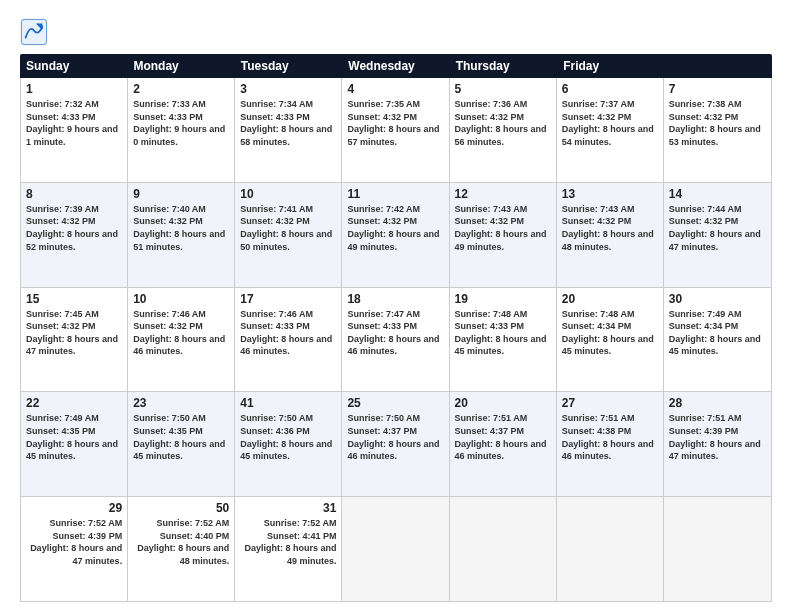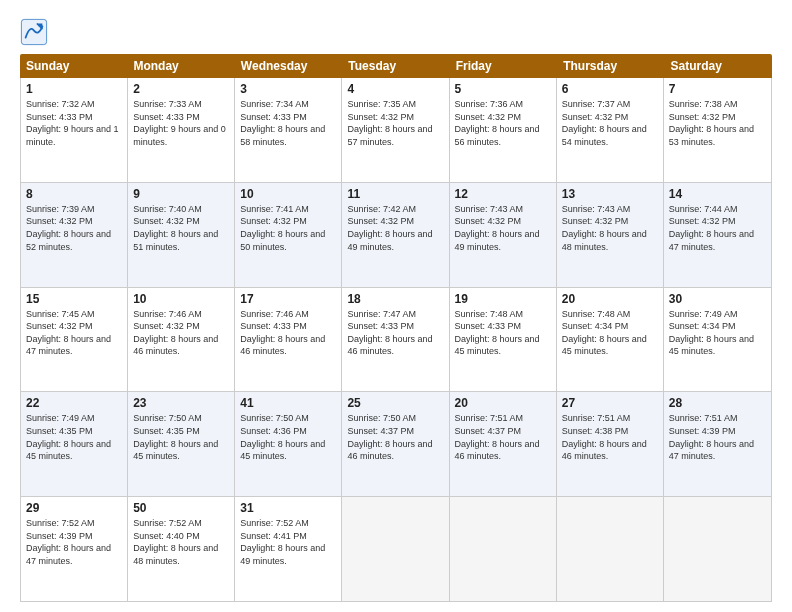--- a/index.html
+++ b/index.html
@@ -54,21 +54,21 @@
       color: #444;
     }
     .calendar {
       flex: 1;
       display: flex;
       flex-direction: column;
     }
     .cal-header-row {
       display: grid;
       grid-template-columns: repeat(7, 1fr);
-      background: #a16207;
+      background: #0f172a;
       border-radius: 2px 2px 0 0;
     }
     .cal-header-cell {
       color: #fff;
       font-weight: bold;
       font-size: 12px;
       padding: 5px 6px;
       text-align: left;
     }
     .cal-body {
@@ -80,20 +80,21 @@
       border-bottom: 1px solid #ccc;
     }
     .cal-week {
       display: grid;
       grid-template-columns: repeat(7, 1fr);
       flex: 1;
       border-bottom: 1px solid #ccc;
     }
     .cal-week:last-child {
       border-bottom: none;
+      text-align: right;
     }
     .cal-cell {
       border-right: 1px solid #ccc;
       padding: 4px 5px 3px 5px;
       font-size: 9.5px;
       color: #333;
       background: #fff;
       vertical-align: top;
       min-height: 0;
     }
@@ -110,20 +111,21 @@
       font-size: 12px;
       font-weight: bold;
       color: #222;
       display: block;
       margin-bottom: 2px;
     }
     .day-info {
       font-size: 9px;
       color: #333;
       line-height: 1.4;
+      font-weight: bold;
     }
   </style>
 </head>
 <body>
 
 <div class="page">
   <div class="header">
     <div class="logo">
       <svg class="logo-icon" viewBox="0 0 40 40" xmlns="http://www.w3.org/2000/svg">
         <rect x="2" y="2" width="36" height="36" rx="4" fill="#e8f0fb" stroke="#1a6bbf" stroke-width="1"></rect>
@@ -139,25 +141,24 @@
     <div class="title-block">
       <div class="title-main"></div>
       <div class="title-sub"></div>
     </div>
   </div>
 
   <div class="calendar">
     <div class="cal-header-row">
     <div class="cal-header-cell">Sunday</div>
         <div class="cal-header-cell">Monday</div>
+        <div class="cal-header-cell">Tuesday</div>
         <div class="cal-header-cell">Wednesday</div>
-        <div class="cal-header-cell">Tuesday</div>
+        <div class="cal-header-cell">Thursday</div>
         <div class="cal-header-cell">Friday</div>
-        <div class="cal-header-cell">Thursday</div>
-        <div class="cal-header-cell">Saturday</div>
       </div>
     <div class="cal-body">
     <div class="cal-week">
           <div class="cal-cell">
             <span class="day-num">1</span>
             <div class="day-info">Sunrise: 7:32 AM<br>Sunset: 4:33 PM<br>Daylight: 9 hours and 1 minute.</div>
           </div>
           <div class="cal-cell">
             <span class="day-num">2</span>
             <div class="day-info">Sunrise: 7:33 AM<br>Sunset: 4:33 PM<br>Daylight: 9 hours and 0 minutes.</div>

